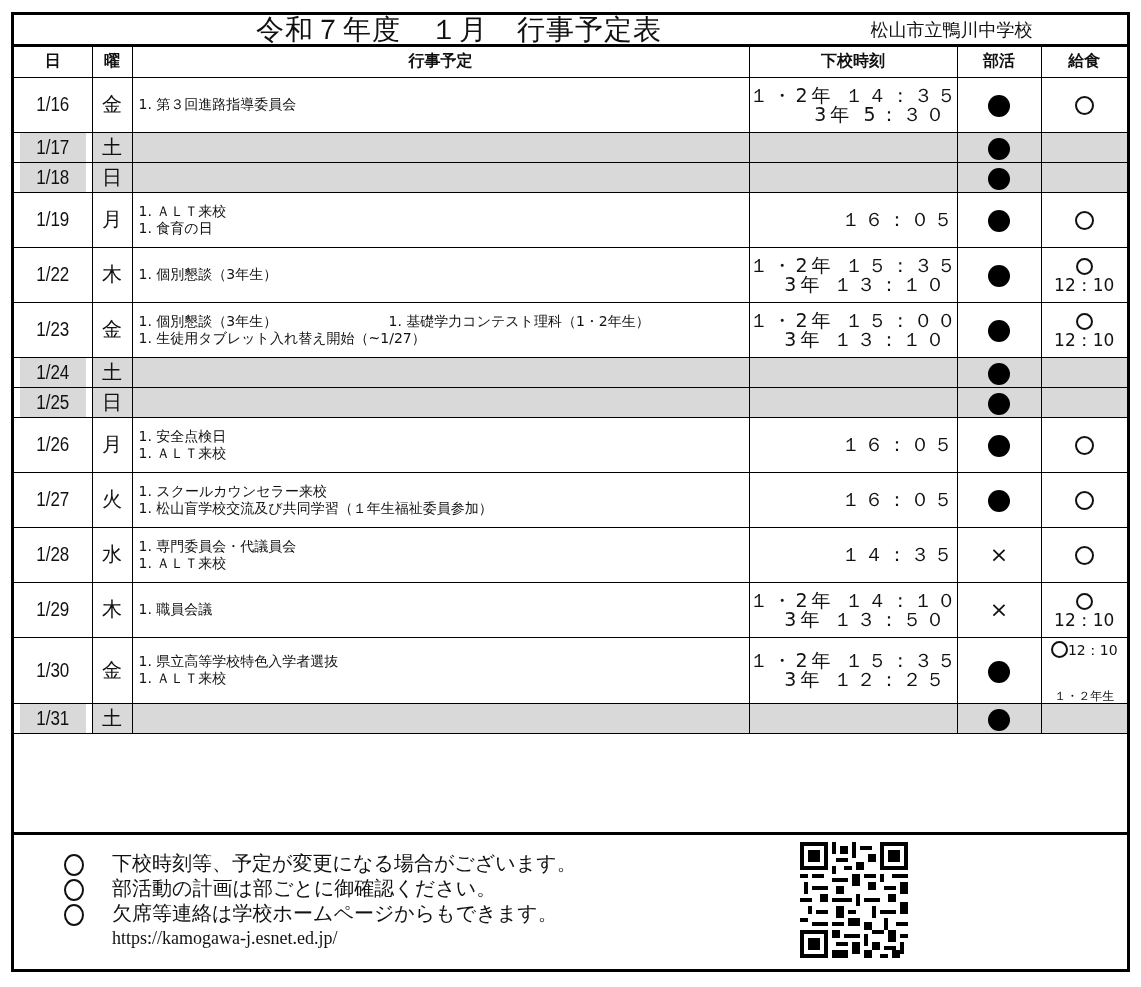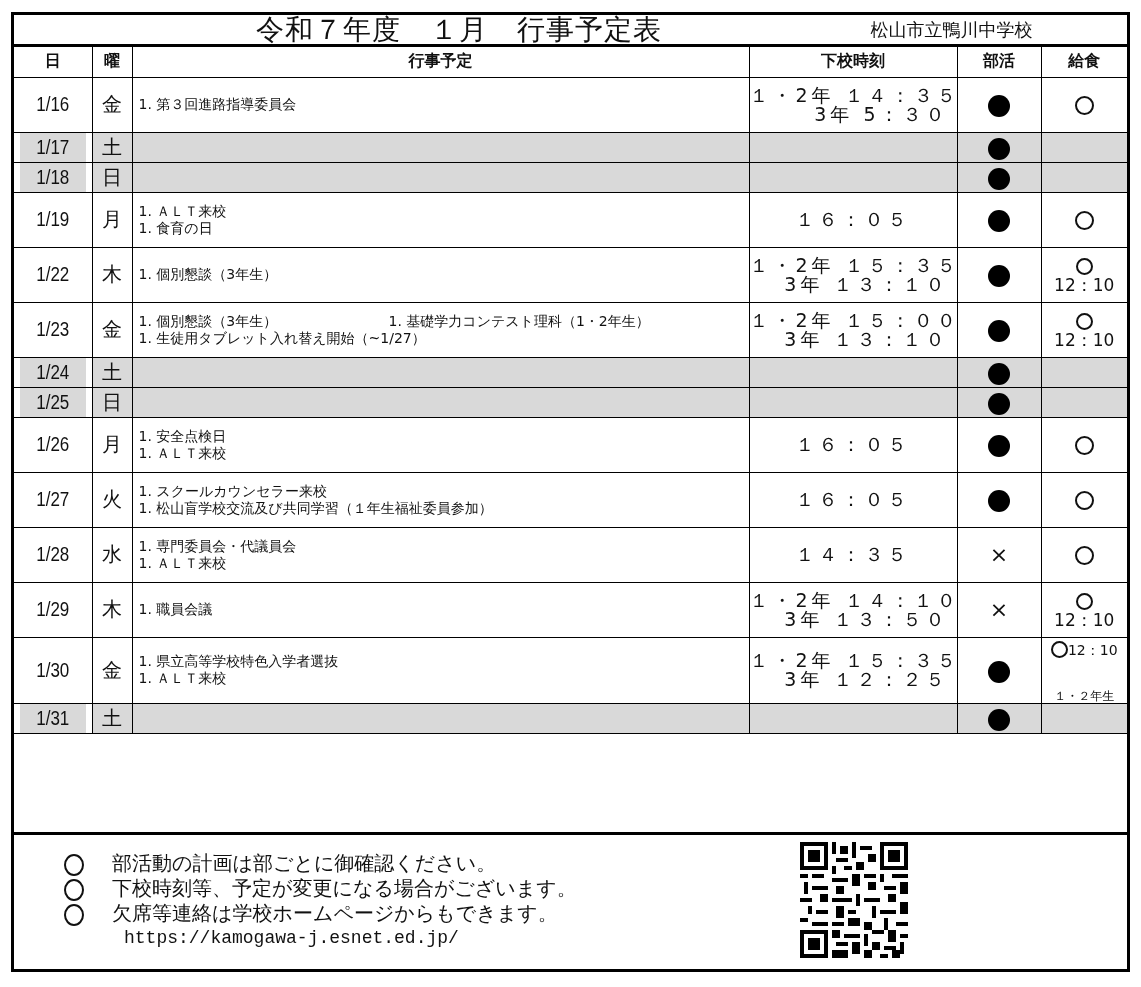--- a/index.html
+++ b/index.html
@@ -49,40 +49,40 @@
   tr.weekend td { background: #d9d9d9; }
 
   td.day { text-align: center; font-size: 20px; font-family: "Liberation Sans Narrow", "Liberation Sans", sans-serif; transform: scaleX(0.85); }
   td.wd { text-align: center; font-size: 20px; }
   td.ev { padding-left: 6px !important; font-size: 14px; line-height: 17px; }
   .ev-line { display: flex; white-space: nowrap; }
   .ev-item { display: inline-block; }
   .ev-item.col1 { width: 250px; }
 
   td.time { text-align: right; padding-right: 8px !important; font-size: 19px; letter-spacing: 4px; line-height: 19px; white-space: nowrap; }
-  td.time.single { text-align: center; padding-right: 0 !important; }
+  td.time.single { padding-right: 0 !important; }
   td.club { text-align: center; font-size: 22px; }
   td.lunch { text-align: center; font-size: 20px; line-height: 21px; }
   .lunch-sub { font-size: 17px; line-height: 19px; display: block; }
   .lunch-inline-time { font-size: 14px; }
   .lunch-note { font-size: 12px; display: block; line-height: 14px; margin-top: 28px; }
 
   .dot { display: inline-block; width: 22px; height: 22px; border-radius: 50%; background: #000; vertical-align: middle; }
   .ring { display: inline-block; width: 19px; height: 19px; border-radius: 50%; border: 2px solid #111; vertical-align: middle; }
   .ring.sm { width: 17px; height: 17px; }
 
   .footer {
     position: absolute; left: 0; top: 817px; width: 1113px; height: 137px;
     border-top: 3px solid #000;
   }
   .notes { position: absolute; left: 50px; top: 16px; font-size: 20px; line-height: 25px; }
   .note { display: flex; align-items: center; }
   .note .bullet { width: 48px; display: inline-block; }
   .note .bullet .ring { width: 20px; height: 22px; }
-  .url { margin-left: 60px; font-family: Liberation Mono, monospace; font-size: 18px; }
+  .url { margin-left: 48px; font-family: Liberation Serif, serif; font-size: 18px; }
 
   .qr {
     position: absolute; left: 786px; top: 6px; width: 108px; height: 118px;
   }
 </style>
 </head>
 <body>
 
 <div class="sheet">
   <div class="title-row">
@@ -303,25 +303,25 @@
           <td class="club"><span class="dot"></span></td>
           <td class="lunch"></td>
         </tr>
       </tbody>
   </table>
 
   <div class="footer">
     <div class="notes">
       <div class="note">
         <span class="bullet"><span class="ring"></span></span>
-        <span>部活動の計画は部ごとに御確認ください。</span>
+        <span>下校時刻等、予定が変更になる場合がございます。</span>
       </div>
       <div class="note">
         <span class="bullet"><span class="ring"></span></span>
-        <span>下校時刻等、予定が変更になる場合がございます。</span>
+        <span>部活動の計画は部ごとに御確認ください。</span>
       </div>
       <div class="note">
         <span class="bullet"><span class="ring"></span></span>
         <span>欠席等連絡は学校ホームページからもできます。</span>
       </div>
       <div class="url">https://kamogawa-j.esnet.ed.jp/</div>
     </div>
 
     <svg class="qr" viewBox="0 0 27 29" shape-rendering="crispEdges">
       <rect x="0" y="0" width="27" height="29" fill="#fff"></rect>

